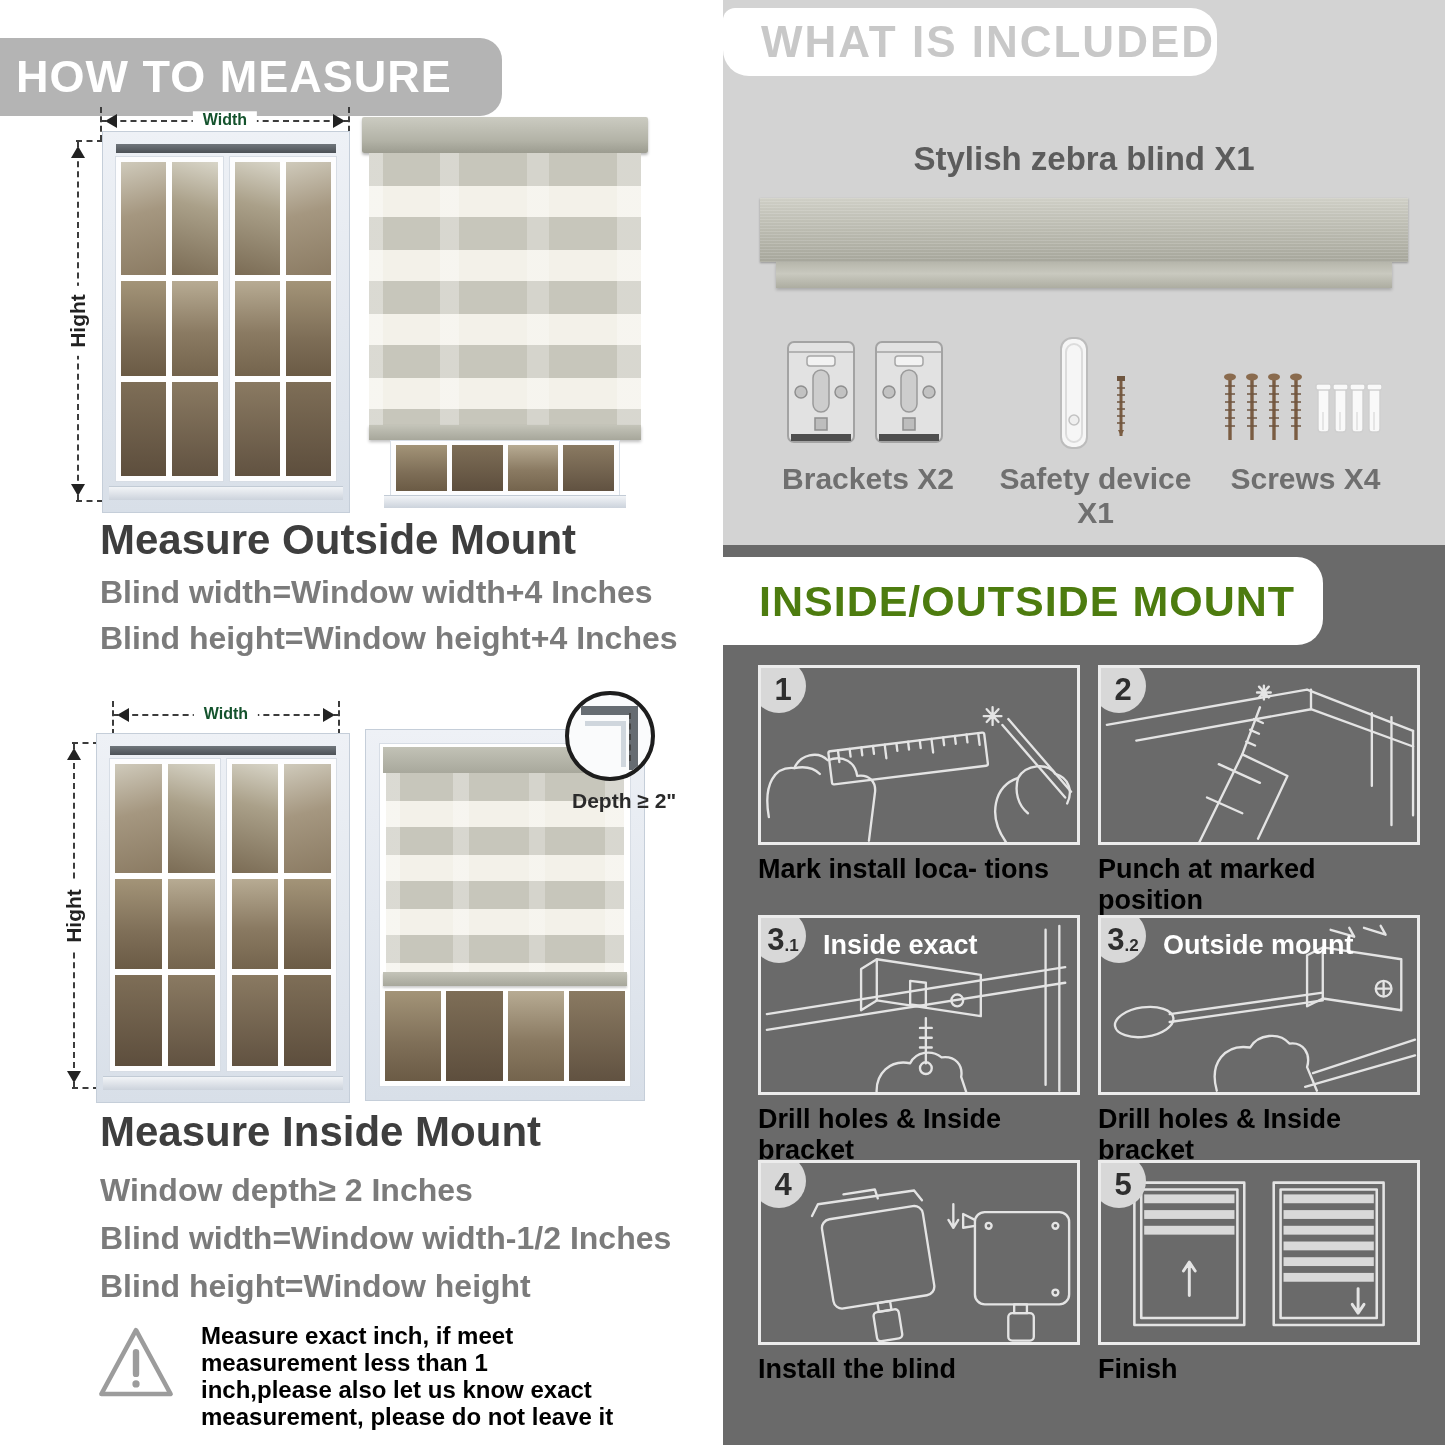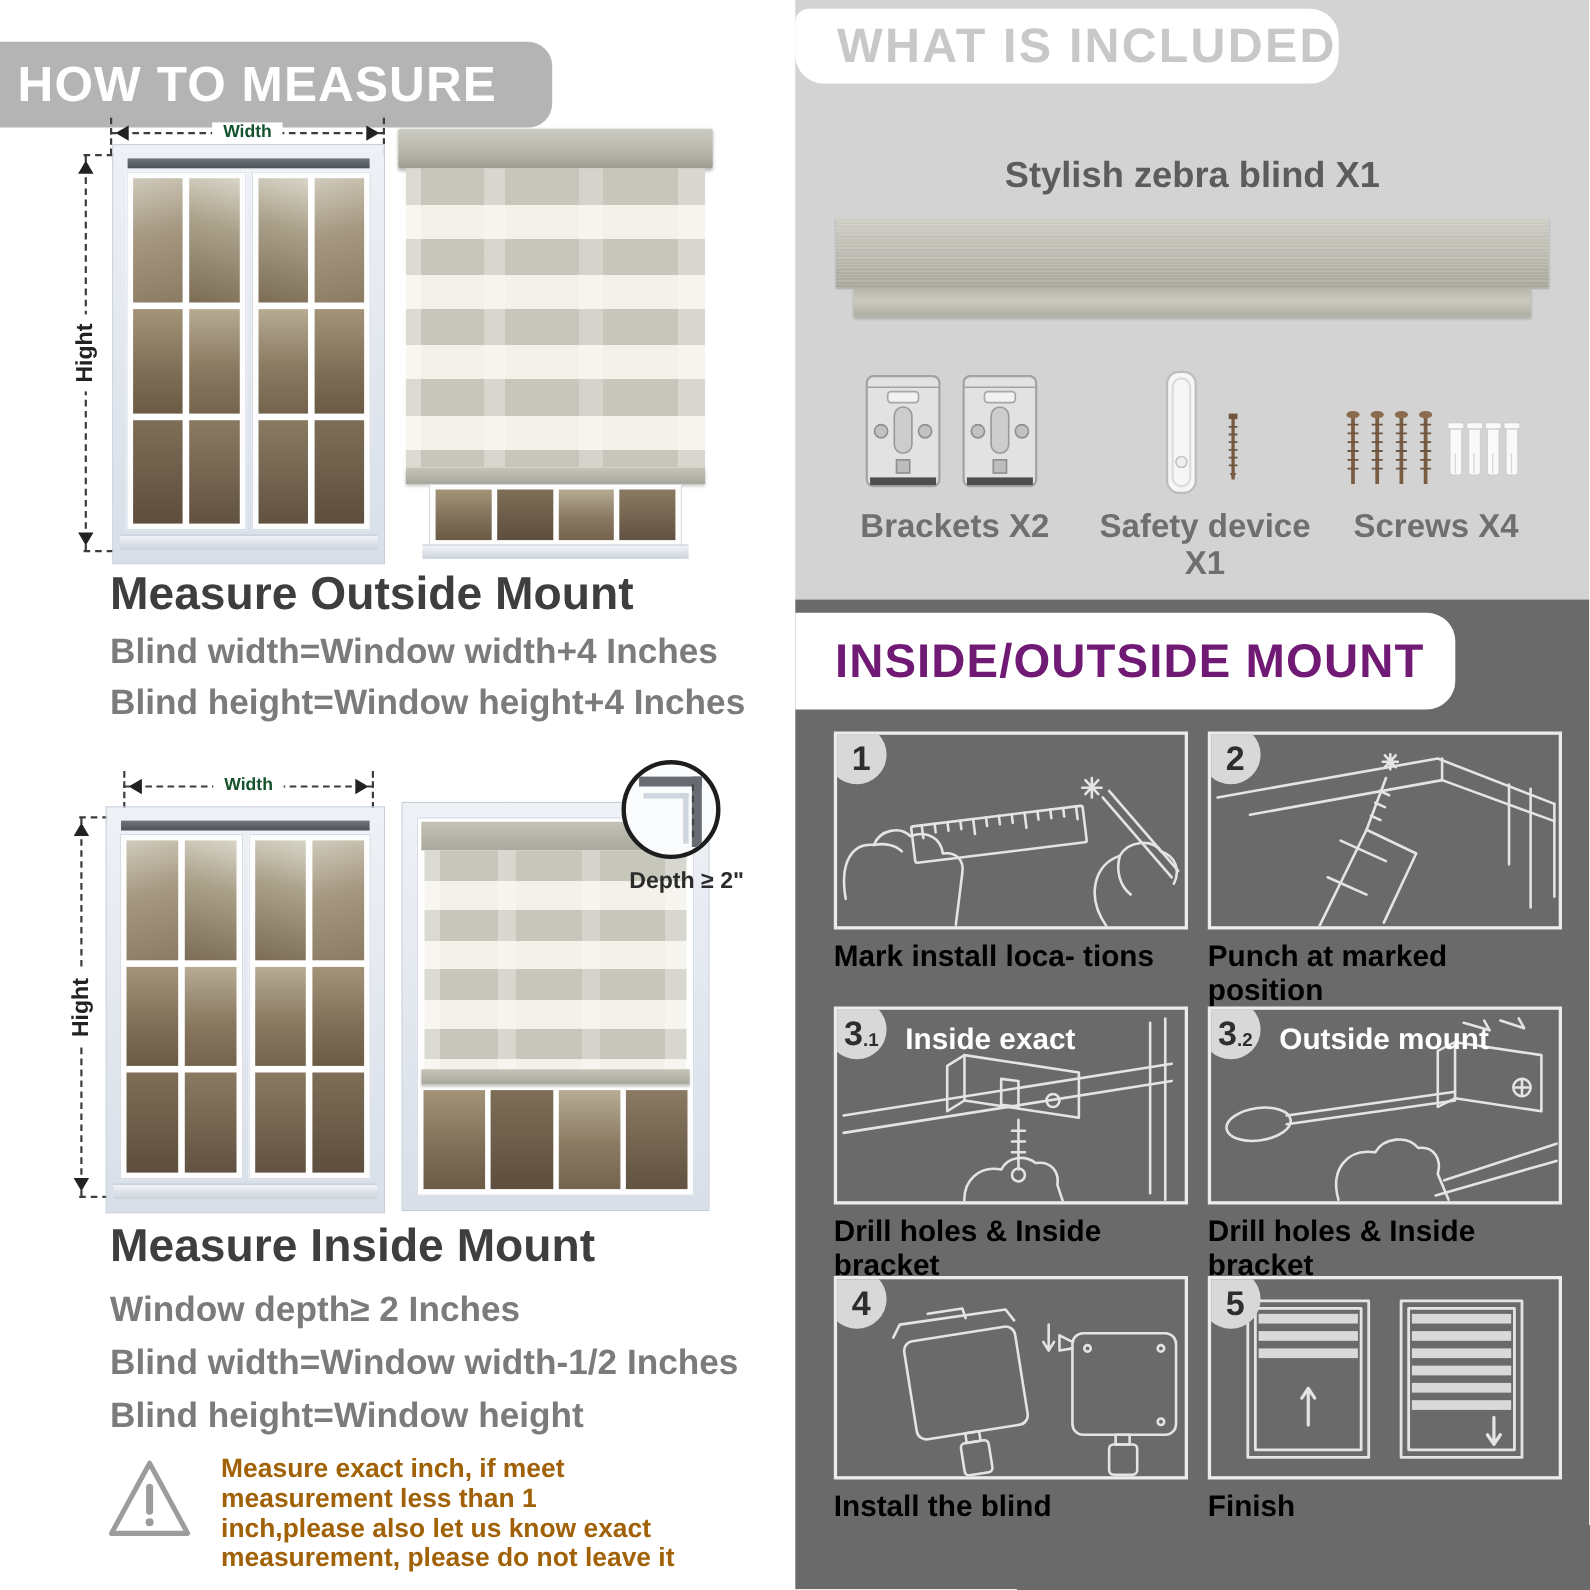--- a/index.html
+++ b/index.html
@@ -94,21 +94,21 @@
       background:#fafbfc;overflow:hidden;box-sizing:border-box;}
   .dc-l1{position:absolute;right:16%;top:14%;width:58%;height:66%;
       border-top:9px solid #666c72;border-right:9px solid #666c72;}
   .dc-l2{position:absolute;right:30%;top:32%;width:44%;height:50%;
       border-top:5px solid #cfd6dd;border-right:5px solid #cfd6dd;}
   .dc-dash{position:absolute;right:24%;top:22%;height:58%;border-left:2px dashed #444;}
   .depth-label{position:absolute;font-size:21px;font-weight:bold;color:#2b2b2b;white-space:nowrap;}
 
   
   .warning{position:absolute;left:95px;top:1322px;width:540px;display:flex;gap:24px;align-items:flex-start;}
-  .warn-text{font-size:24px;font-weight:bold;color:#a16207;line-height:27px;width:420px;}
+  .warn-text{font-size:24px;font-weight:bold;color:#000000;line-height:27px;width:420px;}
 
   
   .right-top{position:absolute;left:723px;top:0;width:722px;height:545px;background:#d3d3d3;}
   .wii-box{position:absolute;left:0;top:8px;width:494px;height:68px;background:#ffffff;
       border-radius:12px 26px 26px 26px;display:flex;align-items:center;padding-left:38px;box-sizing:border-box;}
   .wii-text{color:#c8c8c8;font-size:44px;font-weight:bold;letter-spacing:2px;}
   .product-label{position:absolute;left:0;top:140px;width:100%;text-align:center;
       font-size:33px;font-weight:bold;color:#5c5c5c;}
   .headrail{position:absolute;left:37px;top:198px;width:648px;height:64px;
       background:
@@ -117,21 +117,21 @@
       box-shadow:0 1px 2px rgba(0,0,0,.3);}
   .headrail::after{content:"";position:absolute;left:16px;right:16px;top:100%;height:26px;
       background:linear-gradient(180deg,#b6b6ab,#c9c9bf 45%,#adada1);box-shadow:0 2px 3px rgba(0,0,0,.2);}
   .item-group{position:absolute;display:flex;gap:16px;align-items:flex-start;}
   .item-label{position:absolute;top:462px;text-align:center;font-size:30px;font-weight:bold;color:#6f6f6f;}
 
   
   .right-bottom{position:absolute;left:723px;top:545px;width:722px;height:900px;background:#6a6a6a;}
   .iom-box{position:absolute;left:0;top:12px;width:600px;height:88px;background:#ffffff;
       border-radius:0 26px 26px 0;display:flex;align-items:center;padding-left:36px;box-sizing:border-box;}
-  .iom-text{color:#701a75;font-size:43px;font-weight:bold;letter-spacing:1px;}
+  .iom-text{color:#4d7c0f;font-size:43px;font-weight:bold;letter-spacing:1px;}
   .step{position:absolute;width:322px;}
   .panel{position:relative;width:322px;border:3px solid #ececec;box-sizing:border-box;overflow:hidden;}
   .panel.h180{height:180px;} .panel.h185{height:185px;}
   .badge{position:absolute;top:-9px;left:-9px;width:54px;height:54px;border-radius:50%;
       background:#d8d8d8;color:#2e2e2e;display:flex;align-items:center;justify-content:center;
       font-weight:bold;font-size:31px;padding:8px 0 0 8px;box-sizing:border-box;}
   .badge .sub{font-size:17px;align-self:flex-end;margin-bottom:7px;}
   .step-title{position:absolute;left:62px;top:12px;font-size:27px;font-weight:bold;color:#ffffff;}
   .caption{margin-top:9px;font-size:27px;font-weight:bold;color:#000000;}
   .art{position:absolute;inset:0;}

